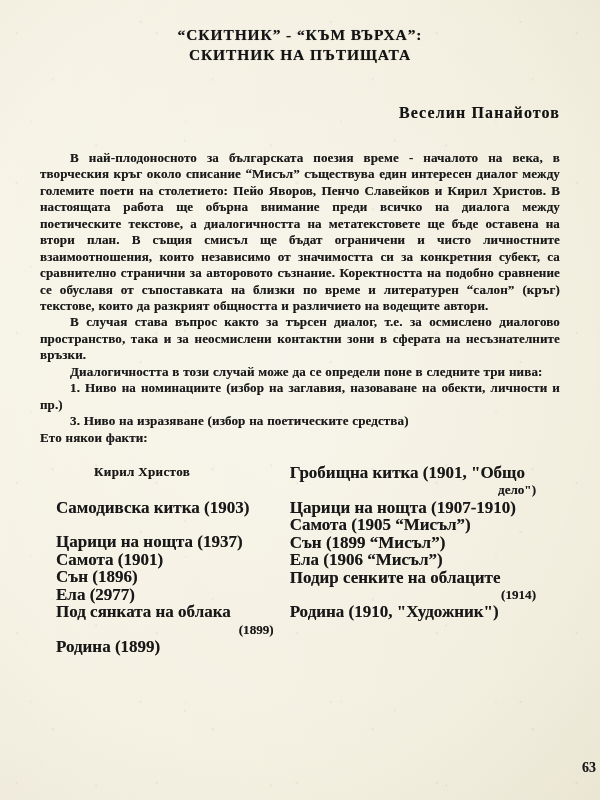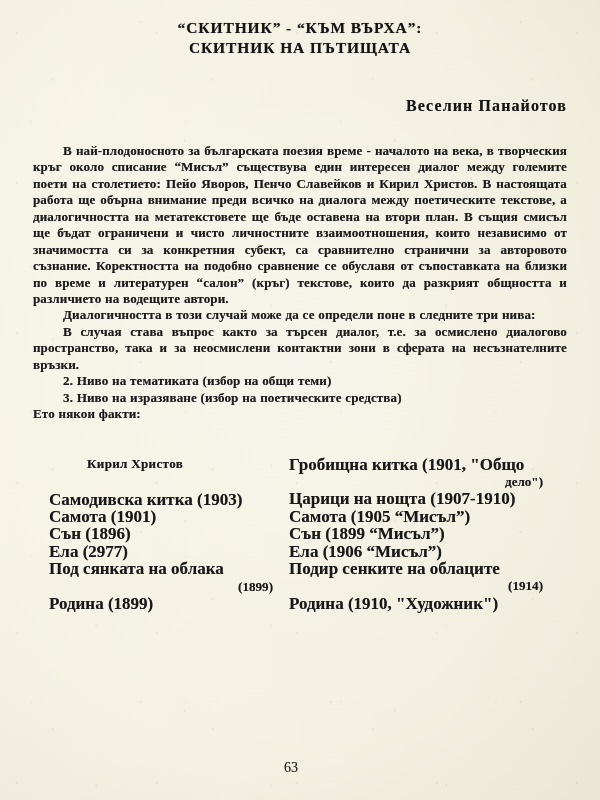--- a/index.html
+++ b/index.html
@@ -15,21 +15,21 @@
     font-family: "Liberation Serif", "DejaVu Serif", serif;
     color: #181818;
   }
 
   
   .page {
     position: relative;
     width: 600px;
     height: 800px;
     box-sizing: border-box;
-    padding: 0;
+    padding: 7px;
     background:
       radial-gradient(ellipse 115% 105% at 50% 45%,
         rgba(255,255,255,0.38) 0%,
         rgba(255,255,255,0.10) 48%,
         rgba(150,140,110,0.10) 80%,
         rgba(120,110,85,0.20) 100%),
       linear-gradient(98deg, #f6f3e5 0%, #f3efdf 42%, #efebd9 100%);
   }
   .page::after {
     content: "";
@@ -100,21 +100,21 @@
   .numbered {
     margin: 0;
     text-indent: 30px;
     text-align: justify;
   }
   .numbered.flush { text-align: left; }
 
   
   .lists {
     display: flex;
-    margin-top: 33px;
+    margin-top: 18px;
     font-weight: 600;
     text-shadow: 0 0 0.55px rgba(25,25,25,0.5);
   }
   .col {
     box-sizing: border-box;
   }
   .col-left  { width: 246px; padding-left: 16px; }
   .col-right { width: 288px; padding-left: 10px; }
 
   .col-head {
@@ -139,59 +139,60 @@
     margin: 0;
     text-align: right;
     padding-right: 6px;
   }
   .col-right .cont { padding-right: 24px; }
 
   
   .page-number {
     position: absolute;
     left: 0;
-    right: 18px;
+    right: 4px;
     bottom: 24px;
-    text-align: center;
+    text-align: right;
     font-size: 14px;
-    font-weight: 400;
+    font-weight: 700;
     color: #1b1b1b;
     z-index: 2;
     text-shadow: 0 0 0.5px rgba(25,25,25,0.45);
   }
 </style>
 </head>
 <body>
 
 <div class="page">
   <div class="content">
 
     <h1 class="doc-title">
       <span class="t-line">“СКИТНИК” - “КЪМ ВЪРХА”:</span>
       <span class="t-line">СКИТНИК НА ПЪТИЩАТА</span>
     </h1>
 
     <div class="author">Веселин  Панайотов</div>
 
     <div class="body-text">
       <p class="para">В най-плодоносното за българската поезия време - началото на века, в творческия кръг около списание “Мисъл” съществува един интересен диалог между големите поети на столетието: Пейо Яворов, Пенчо Славейков и Кирил Христов. В настоящата работа ще обърна внимание преди всичко на диалога между поетическите текстове, а диалогичността на метатекстовете ще бъде оставена на втори план. В същия смисъл ще бъдат ограничени и чисто личностните взаимоотношения, които независимо от значимостта си за конкретния субект, са сравнително странични за авторовото съзнание. Коректността на подобно сравнение се обуславя от съпоставката на близки по време и литературен “салон” (кръг) текстове, които да разкрият общността  и различието на водещите автори.</p>
+      <p class="para">В случая става въпрос както за търсен диалог, т.е. за осмислено диалогово пространство, така и за неосмислени контактни зони в сферата на несъзнателните връзки.</p>
       <p class="para">Диалогичността в този случай може да се определи поне в следните три нива:</p>
-      <p class="para">В случая става въпрос както за търсен диалог, т.е. за осмислено диалогово пространство, така и за неосмислени контактни зони в сферата на несъзнателните връзки.</p>
-      <p class="numbered flush">2. Ниво на тематиката (избор на общи теми)</p>
+      <p class="numbered">1. Ниво на номинациите (избор на заглавия, назоваване на обекти, личности и пр.)</p>
       <p class="numbered flush">3. Ниво на изразяване (избор на поетическите средства)</p>
       <p class="numbered flush" style="text-indent:0">Ето някои факти:</p>
     </div>
 
     <div class="lists">
 
       <div class="col col-left">
         <div class="col-head">Кирил Христов</div>
 
         <p class="entry">Самодивска китка (1903)</p>
 
+        <p class="entry gap">Царици на нощта (1937)</p>
         <p class="entry">Самота (1901)</p>
         <p class="entry">Сън (1896)</p>
         <p class="entry">Ела (2977)</p>
         <p class="entry">Под сянката на облака</p>
         <p class="cont">(1899)</p>
         <p class="entry">Родина (1899)</p>
       </div>
 
       <div class="col col-right">
 

